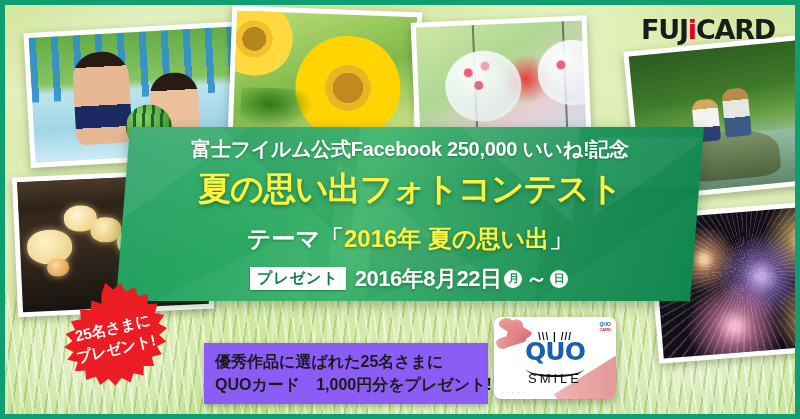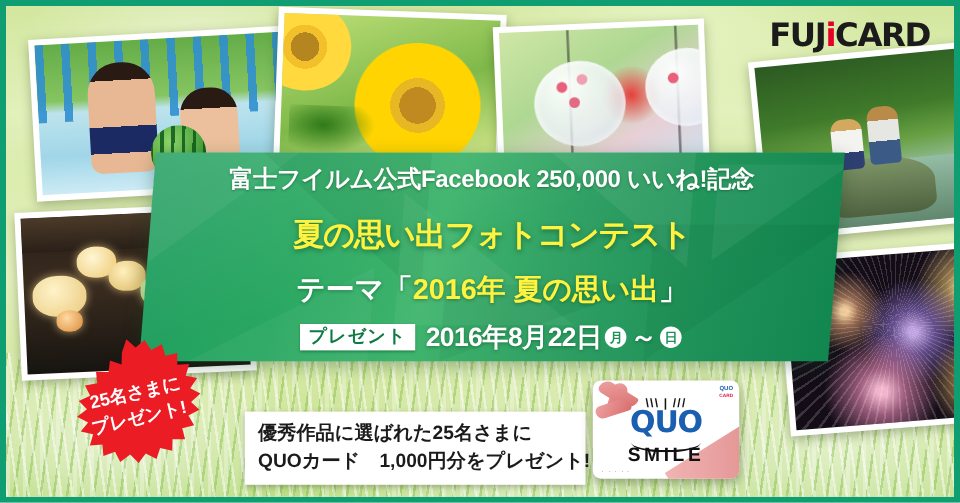--- a/index.html
+++ b/index.html
@@ -152,22 +152,22 @@
     position:absolute;left:118px;top:122px;width:574px;height:174px;
     display:flex;flex-direction:column;align-items:center;justify-content:flex-start;
     padding-top:9px;box-sizing:border-box;
   }
 
   .line-sub{
     color:#ffffff;font-weight:bold;font-size:20px;letter-spacing:-.3px;
     text-shadow:0 1px 2px rgba(0,60,25,.45);white-space:nowrap;
   }
   .line-title{
-    color:#fff33f;font-weight:bold;font-size:26px;line-height:1.08;letter-spacing:-1px;
-    margin-top:18px;white-space:nowrap;
+    color:#fff33f;font-weight:bold;font-size:33px;line-height:1.08;letter-spacing:-1px;
+    margin-top:8px;white-space:nowrap;
     text-shadow:0 2px 4px rgba(0,60,25,.5);
   }
   .line-theme{
     margin-top:16px;font-weight:bold;font-size:24px;white-space:nowrap;
     text-shadow:0 1px 3px rgba(0,60,25,.45);
   }
   .line-theme .w{color:#ffffff;}
   .line-theme .y{color:#fff33f;}
 
   .period-row{
@@ -202,21 +202,21 @@
     display:flex;flex-direction:column;align-items:center;justify-content:center;
   }
   .starburst span{
     color:#ffffff;font-weight:bold;font-size:15px;line-height:1.4;
     display:block;text-align:center;transform:rotate(-4deg);letter-spacing:-.2px;
   }
 
   
   .prize{
     position:absolute;left:199px;top:338px;width:284px;
-    background:#ffffff;color:#1b1b1b;
+    background:#8b5cf6;color:#1b1b1b;
     padding:7px 9px 8px 11px;box-sizing:border-box;
     box-shadow:0 2px 5px rgba(40,60,20,.35);
   }
   .prize div{font-weight:bold;font-size:16px;line-height:1.45;white-space:nowrap;}
 
   
   .quo{
     position:absolute;left:489px;top:312px;width:122px;height:82px;
     background:#ffffff;border-radius:7px;
     box-shadow:0 3px 9px rgba(40,60,20,.4);
@@ -231,21 +231,21 @@
     background:linear-gradient(120deg,#f0b0b0,#dd8282);transform:rotate(-32deg);opacity:.95;
   }
   .quo .logo{
     position:absolute;left:0;right:0;top:22px;text-align:center;
   }
   .quo .logo .q{
     color:#1b5fb0;font-weight:bold;font-size:25px;letter-spacing:-1px;line-height:1;
     font-family:"DejaVu Sans",sans-serif;
   }
   .quo .logo .smile{
-    color:#111111;font-weight:bold;font-size:16px;letter-spacing:3px;margin-top:7px;
+    color:#111111;font-weight:normal;font-size:13px;letter-spacing:3px;margin-top:7px;
   }
   .quo .arc{
     position:absolute;left:32px;top:44px;width:58px;height:14px;
     border-bottom:2.5px solid #111;border-radius:0 0 50% 50%;
   }
   .quo .eyes{position:absolute;left:50%;top:14px;transform:translateX(-50%);color:#111;font-size:10px;letter-spacing:1px;font-weight:bold;}
   .quo .minilogo{
     position:absolute;right:5px;top:5px;font-size:5px;font-weight:bold;color:#1b5fb0;
     line-height:1.1;text-align:center;
   }

